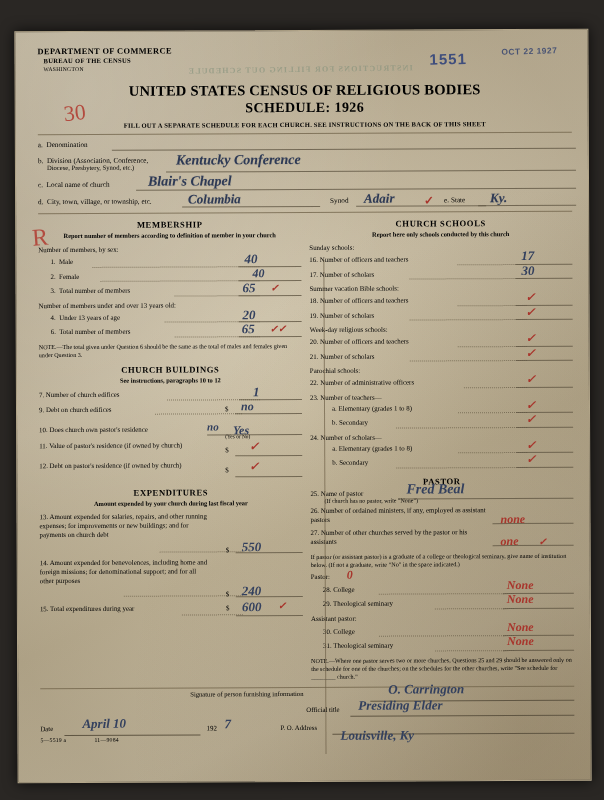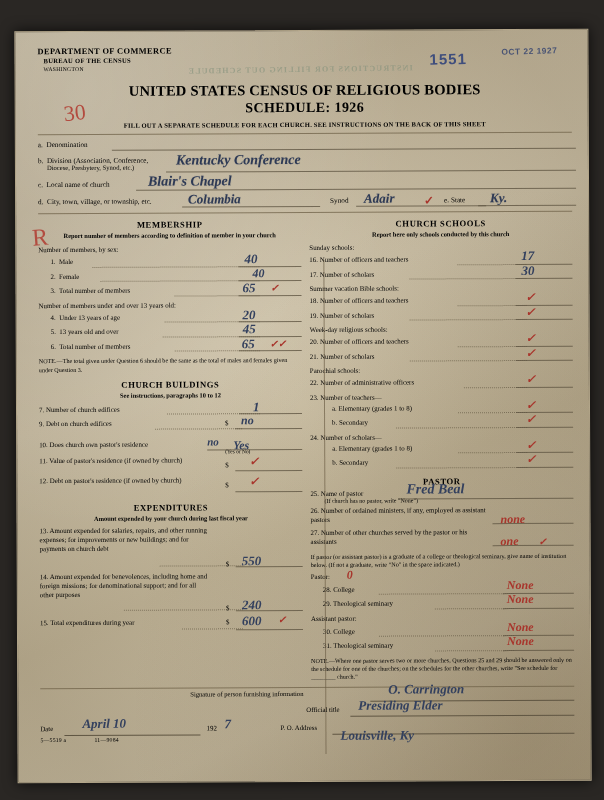--- a/index.html
+++ b/index.html
@@ -195,26 +195,20 @@
             <span class="lab">Number of members under and over 13 years old:</span>
           </div>
 
           <div class="row">
             <span class="labi">4.&nbsp; Under 13 years of age</span>
             <span class="dots" style="left:126px;right:42px;"></span>
             <span class="solid" style="left:200px;right:0;"></span>
             <span class="hwv" style="left:204px;top:-4px;font-size:13px;font-style:italic;">20</span>
           </div>
 
-          <div class="row">
-            <span class="labi">5.&nbsp; 13 years old and over</span>
-            <span class="dots" style="left:124px;right:42px;"></span>
-            <span class="solid" style="left:200px;right:0;"></span>
-            <span class="hwv" style="left:204px;top:-4px;font-size:13px;">45</span>
-          </div>
 
           <div class="row">
             <span class="labi">6.&nbsp; Total number of members</span>
             <span class="dots" style="left:136px;right:42px;"></span>
             <span class="solid" style="left:200px;right:0;"></span>
             <span class="hwv" style="left:203px;top:-4px;font-size:13px;">65</span>
             <span class="hwv hwr" style="left:231px;top:-2px;font-size:10px;">✓✓</span>
           </div>
 
           <div class="note">NOTE.—The total given under Question 6 should be the same as the total of males and females given under Question 3.</div>

